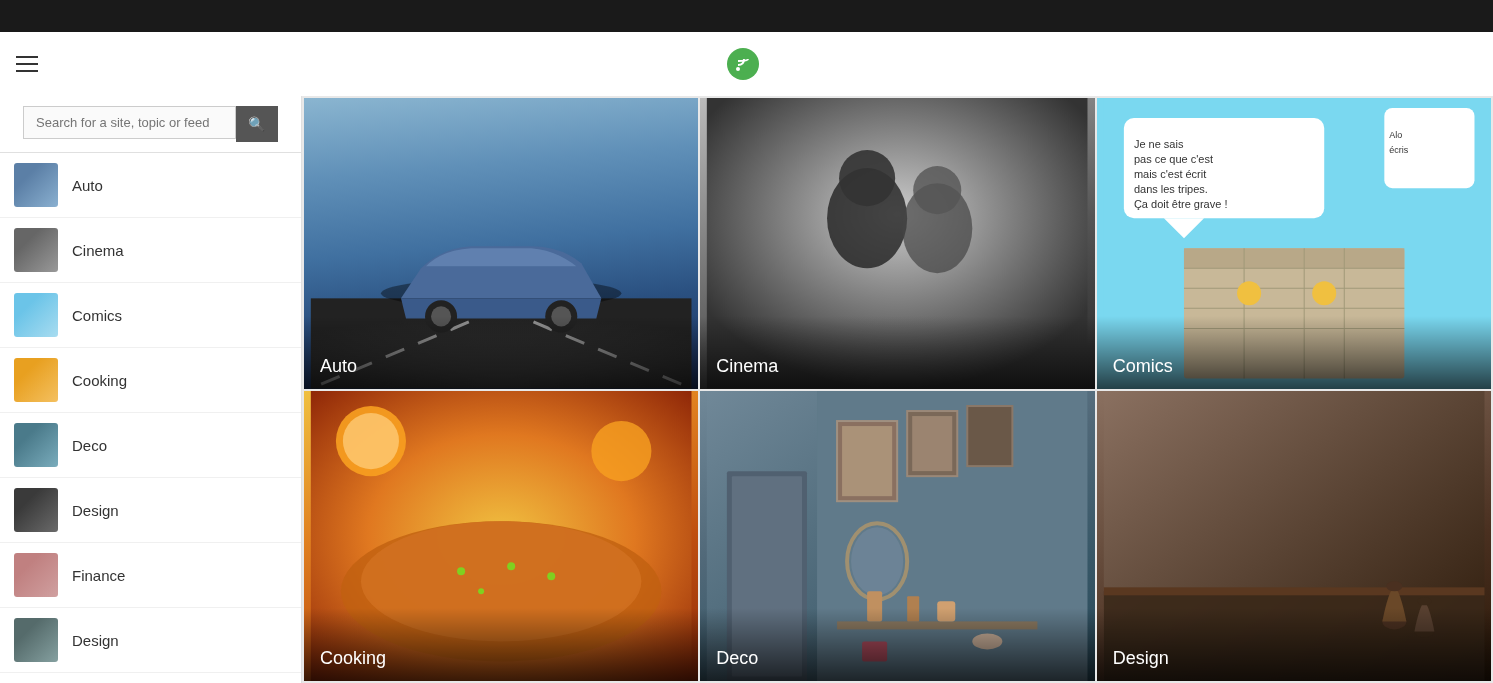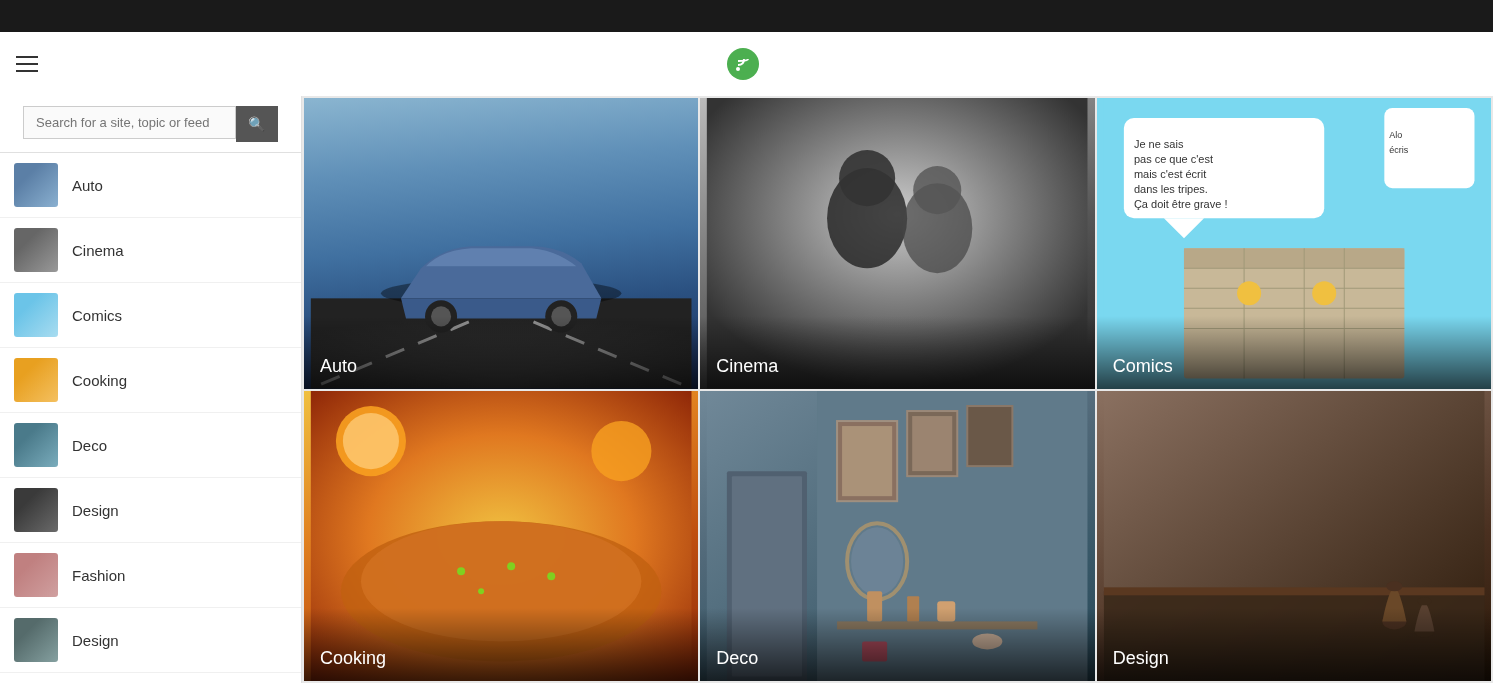--- a/index.html
+++ b/index.html
@@ -237,21 +237,21 @@
           <div class="sidebar-item">
             <div class="sidebar-thumb thumb-deco"></div>
             <span class="sidebar-label">Deco</span>
           </div>
           <div class="sidebar-item">
             <div class="sidebar-thumb thumb-design"></div>
             <span class="sidebar-label">Design</span>
           </div>
           <div class="sidebar-item">
             <div class="sidebar-thumb thumb-fashion"></div>
-            <span class="sidebar-label">Fashion</span>
+            <span class="sidebar-label">Finance</span>
           </div>
           <div class="sidebar-item">
             <div class="sidebar-thumb thumb-finance"></div>
             <span class="sidebar-label">Design</span>
           </div>
           <div class="sidebar-item"></div>
         </div>
     </div>
 
     <div class="content">

